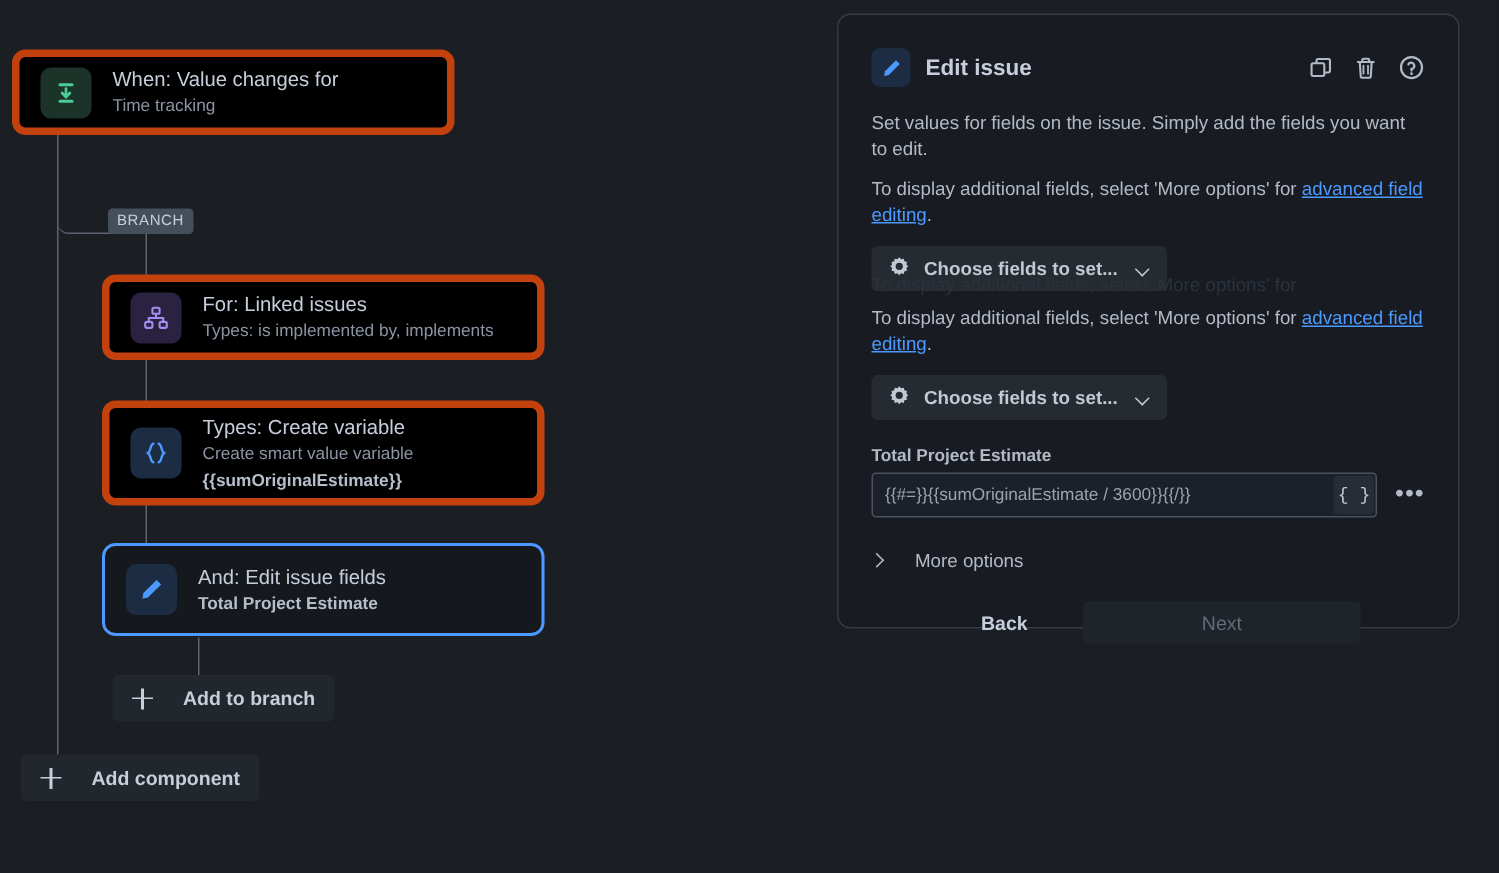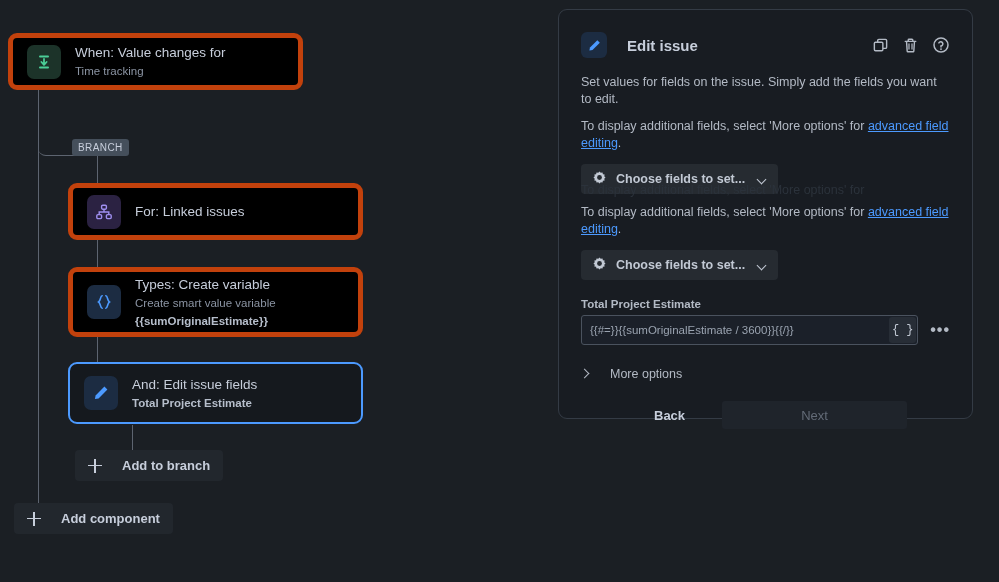--- a/index.html
+++ b/index.html
@@ -76,21 +76,21 @@
     background: #181c22;
     border: 1px solid #343b45;
     border-radius: 9px;
     padding: 20px 22px 0 22px;
   }
   .panel-head { display: flex; align-items: center; height: 30px; }
   .panel-head-icon {
     width: 26px; height: 26px; border-radius: 6px; background: #1c2c42;
     display: flex; align-items: center; justify-content: center; flex: 0 0 26px;
   }
-  .panel-title { margin-left: 20px; font-size: 15px; font-weight: bold; color: #c7cedb; }
+  .panel-title { margin-left: 10px; font-size: 15px; font-weight: bold; color: #c7cedb; }
   .panel-actions { margin-left: auto; display: flex; align-items: center; gap: 11px; }
   .hicon { width: 19px; height: 19px; display: flex; align-items: center; justify-content: center; }
 
   .p-text { font-size: 12.5px; color: #b3bac5; line-height: 17px; margin-top: 14px; }
   .p-text2 { font-size: 12.5px; color: #b3bac5; line-height: 17px; margin-top: 10px; }
   .lnk { color: #4c9aff; text-decoration: underline; }
 
   .ghost-artifact {
     position: absolute; left: 22px; top: 172px;
     font-size: 12.5px; color: #2b323b; line-height: 17px;
@@ -184,20 +184,21 @@
       <div class="node-icon icon-purple">
         <svg width="18" height="18" viewBox="0 0 18 18" aria-hidden="true">
           <rect x="6.6" y="2.2" width="4.8" height="4" rx="1.1" fill="none" stroke="#9f8fef" stroke-width="1.4"></rect>
           <rect x="1.8" y="11.6" width="4.8" height="4" rx="1.1" fill="none" stroke="#9f8fef" stroke-width="1.4"></rect>
           <rect x="11.4" y="11.6" width="4.8" height="4" rx="1.1" fill="none" stroke="#9f8fef" stroke-width="1.4"></rect>
           <path d="M9 6.2 V9 M4.2 11.6 V9 H13.8 V11.6" stroke="#9f8fef" stroke-width="1.4" fill="none"></path>
         </svg>
       </div>
       <div class="node-text">
         <div class="node-title">For: Linked issues</div>
+        <div class="node-sub">Types: is implemented by, implements</div>
       </div>
     </div>
 
     <div class="node" style="left:68px; top:267px; width:295px; height:70px;">
       <div class="node-icon icon-blue">
         <svg width="18" height="18" viewBox="0 0 18 18" aria-hidden="true">
           <path d="M7.2 2.8 C5.2 2.8 5.8 7.6 3.6 9 C5.8 10.4 5.2 15.2 7.2 15.2" stroke="#4c9aff" stroke-width="1.6" fill="none" stroke-linecap="round"></path>
           <path d="M10.8 2.8 C12.8 2.8 12.2 7.6 14.4 9 C12.2 10.4 12.8 15.2 10.8 15.2" stroke="#4c9aff" stroke-width="1.6" fill="none" stroke-linecap="round"></path>
         </svg>
       </div>

